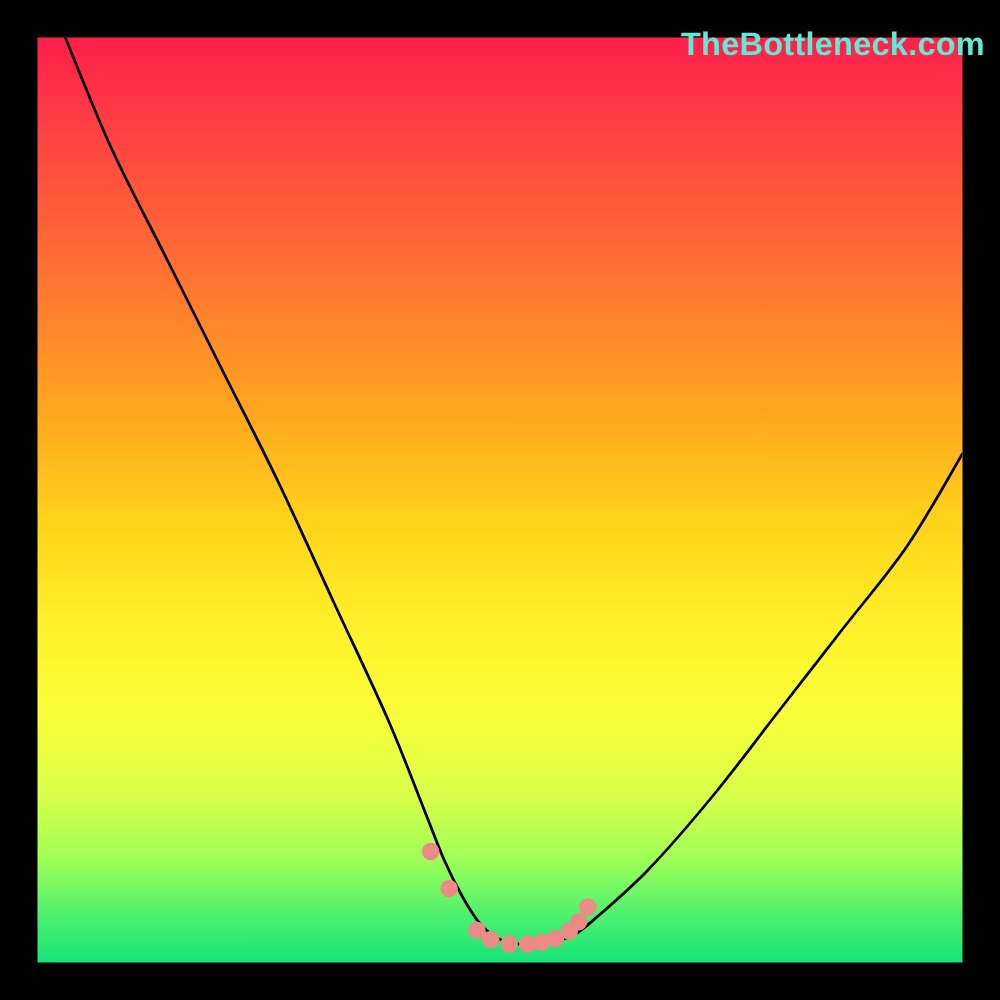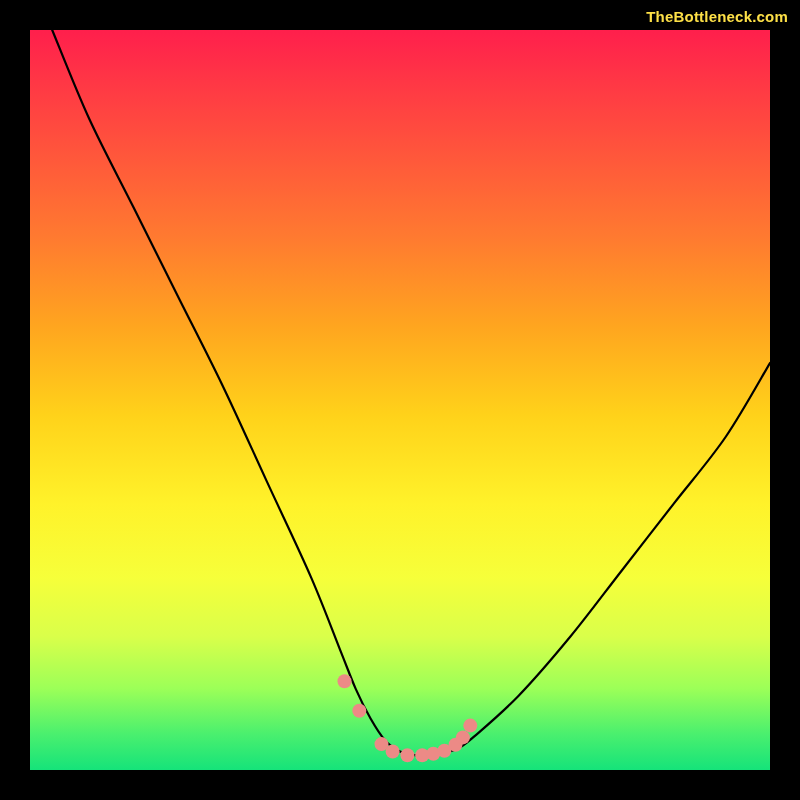--- a/index.html
+++ b/index.html
@@ -35,25 +35,25 @@
       #fff22a 64%,
       #f6ff3a 74%,
       #d9ff4a 82%,
       #9cff58 89%,
       #4cf06e 95%,
       #15e37a 100%
     );
   }
   .watermark {
     position: absolute;
-    top: 8px;
+    top: 20px;
     right: 12px;
-    font-size: 15px;
+    font-size: 26px;
     font-weight: 600;
-    color: #fde047;
+    color: #5eead4;
     letter-spacing: 0.2px;
     user-select: none;
   }
   svg.curve {
     position: absolute;
     left: 0; top: 0;
     width: 740px;
     height: 740px;
   }
 </style>

